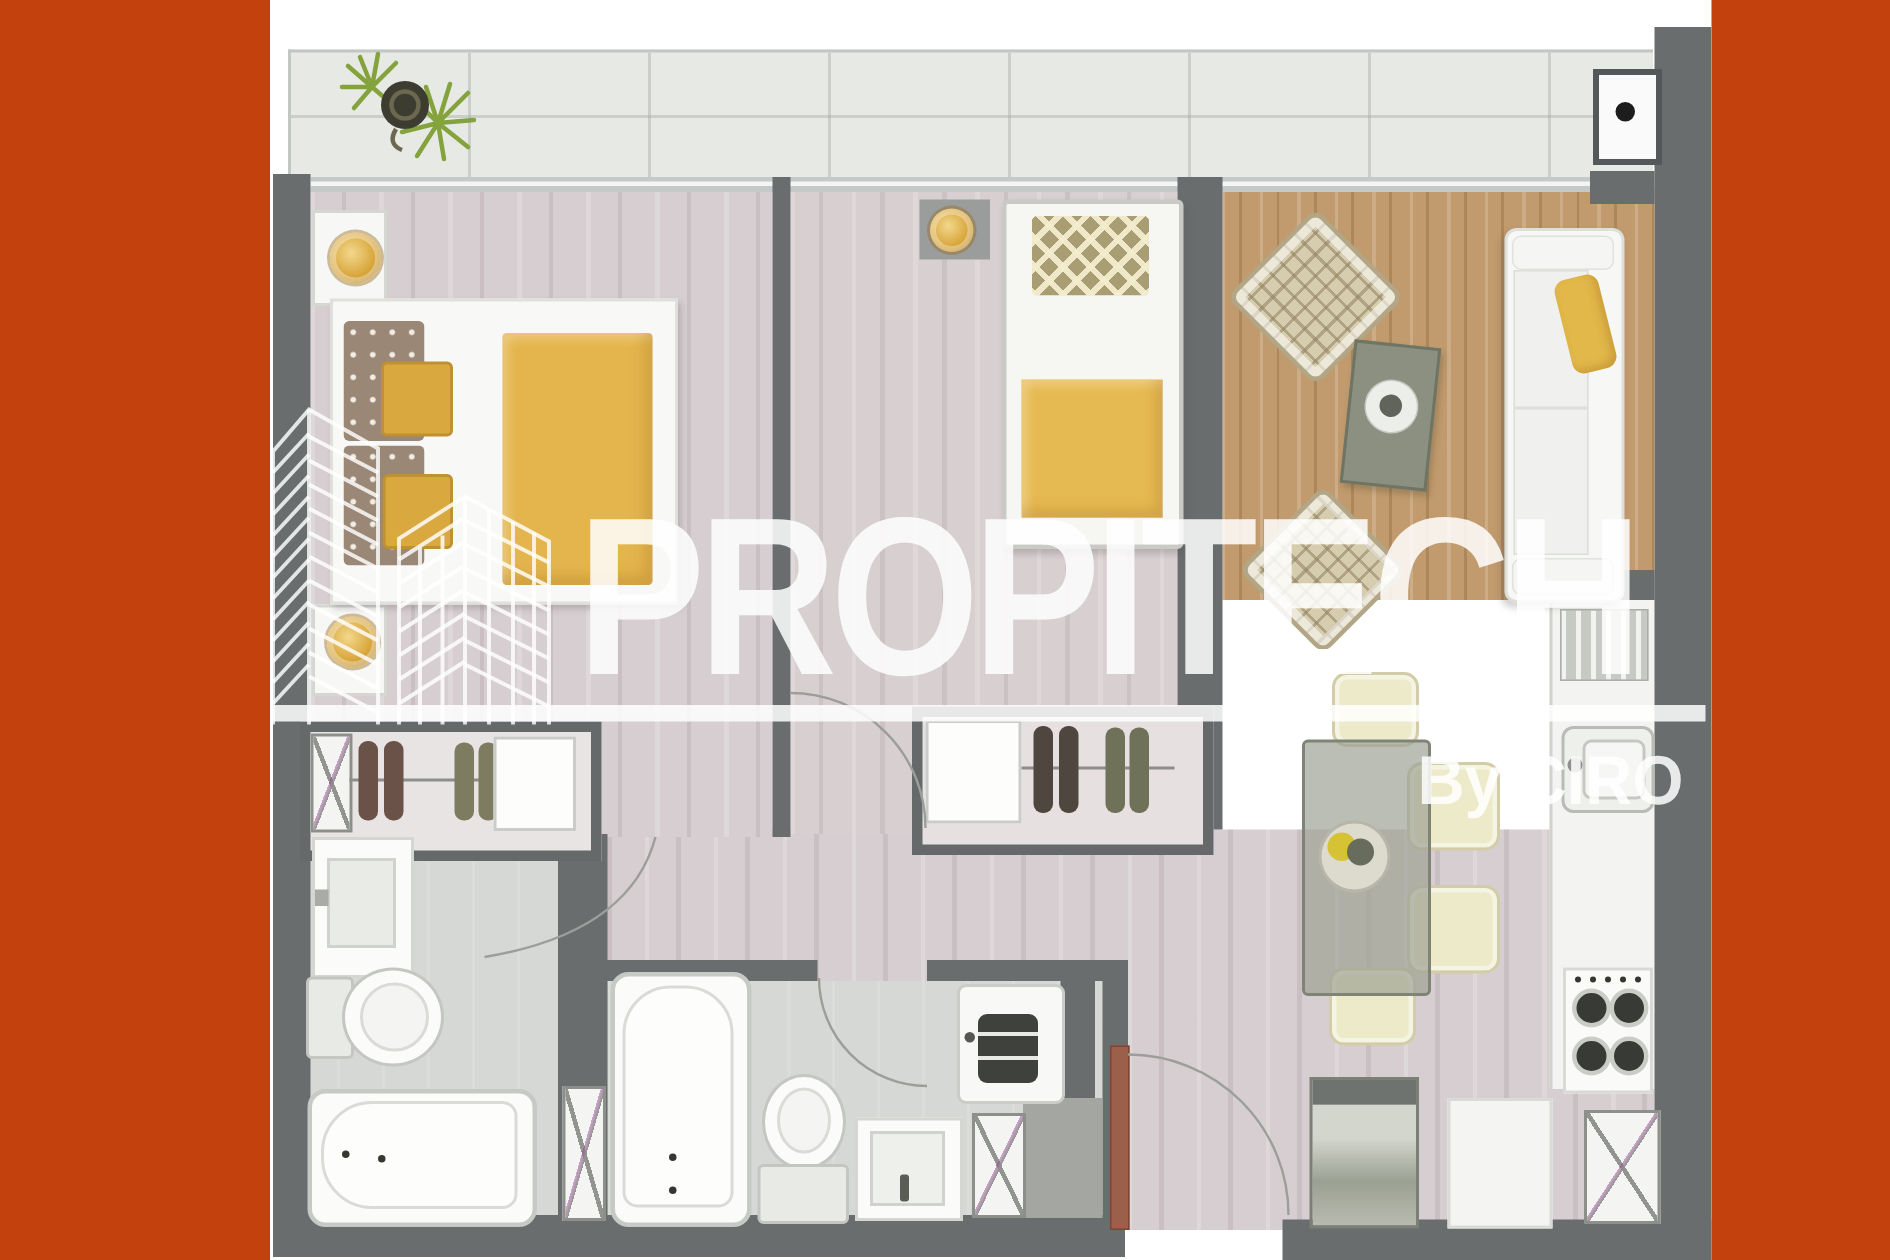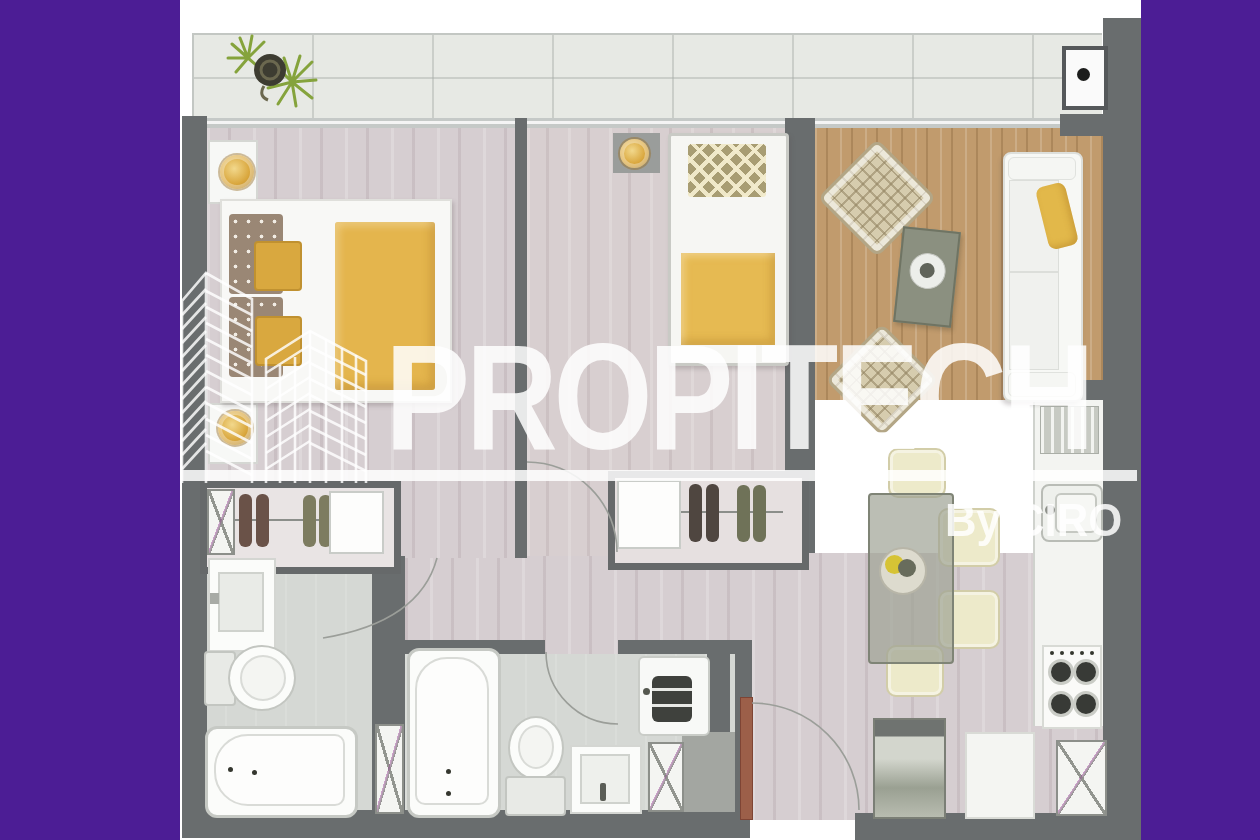--- a/index.html
+++ b/index.html
@@ -1,16 +1,16 @@
 <!DOCTYPE html>
 <html><head>
 <meta charset="utf-8">
 <style>
   html,body{margin:0;padding:0;background:#ffffff;}
-  #stage{position:relative;width:1260px;height:840px;background:#4c1d95;overflow:hidden;
+  #stage{position:relative;width:1260px;height:840px;background:#c2410c;overflow:hidden;
          font-family:"Liberation Sans", sans-serif;}
   .abs{position:absolute;}
   
   .balcony{background:#e7e9e4;
     background-image:
       linear-gradient(rgba(168,173,168,.0) 0 42px, rgba(168,173,168,.45) 42px 44px, transparent 44px),
       repeating-linear-gradient(90deg, transparent 0 118px, rgba(168,173,168,.45) 118px 120px);}
   .mauve{background:#d6ced1;
     background-image:repeating-linear-gradient(90deg,
       rgba(255,255,255,.20) 0 3px, transparent 3px 21px,

